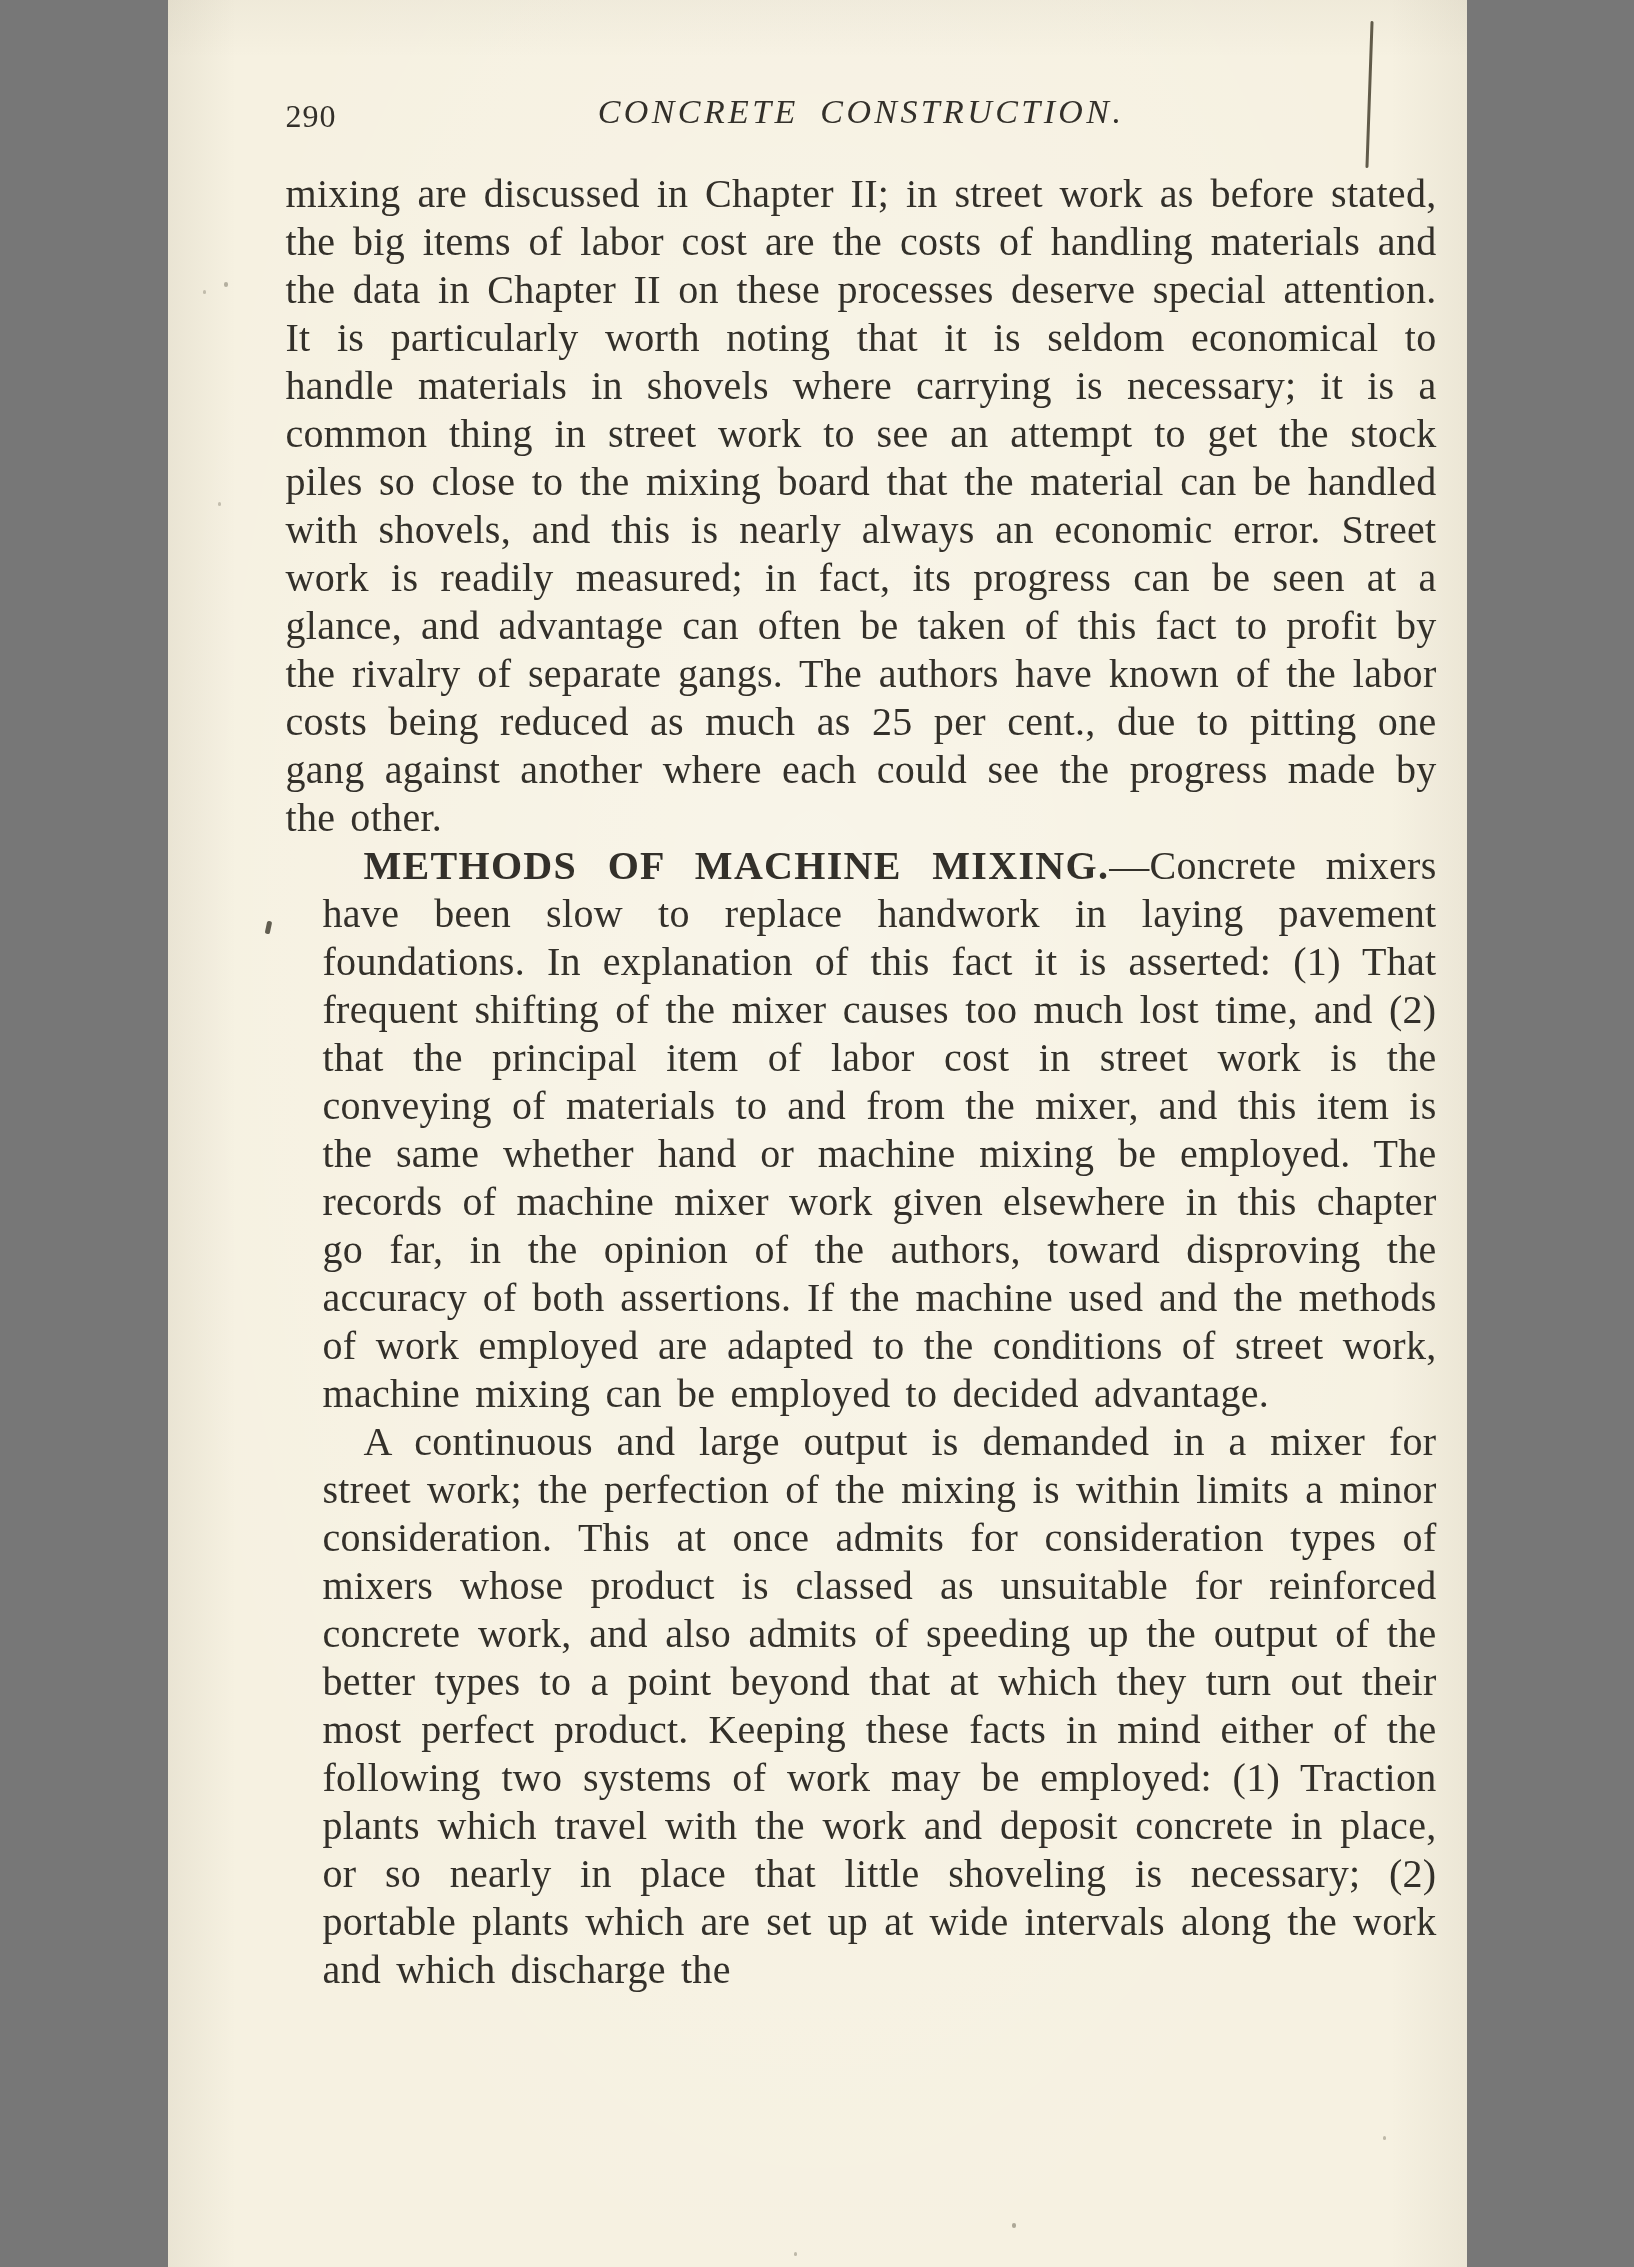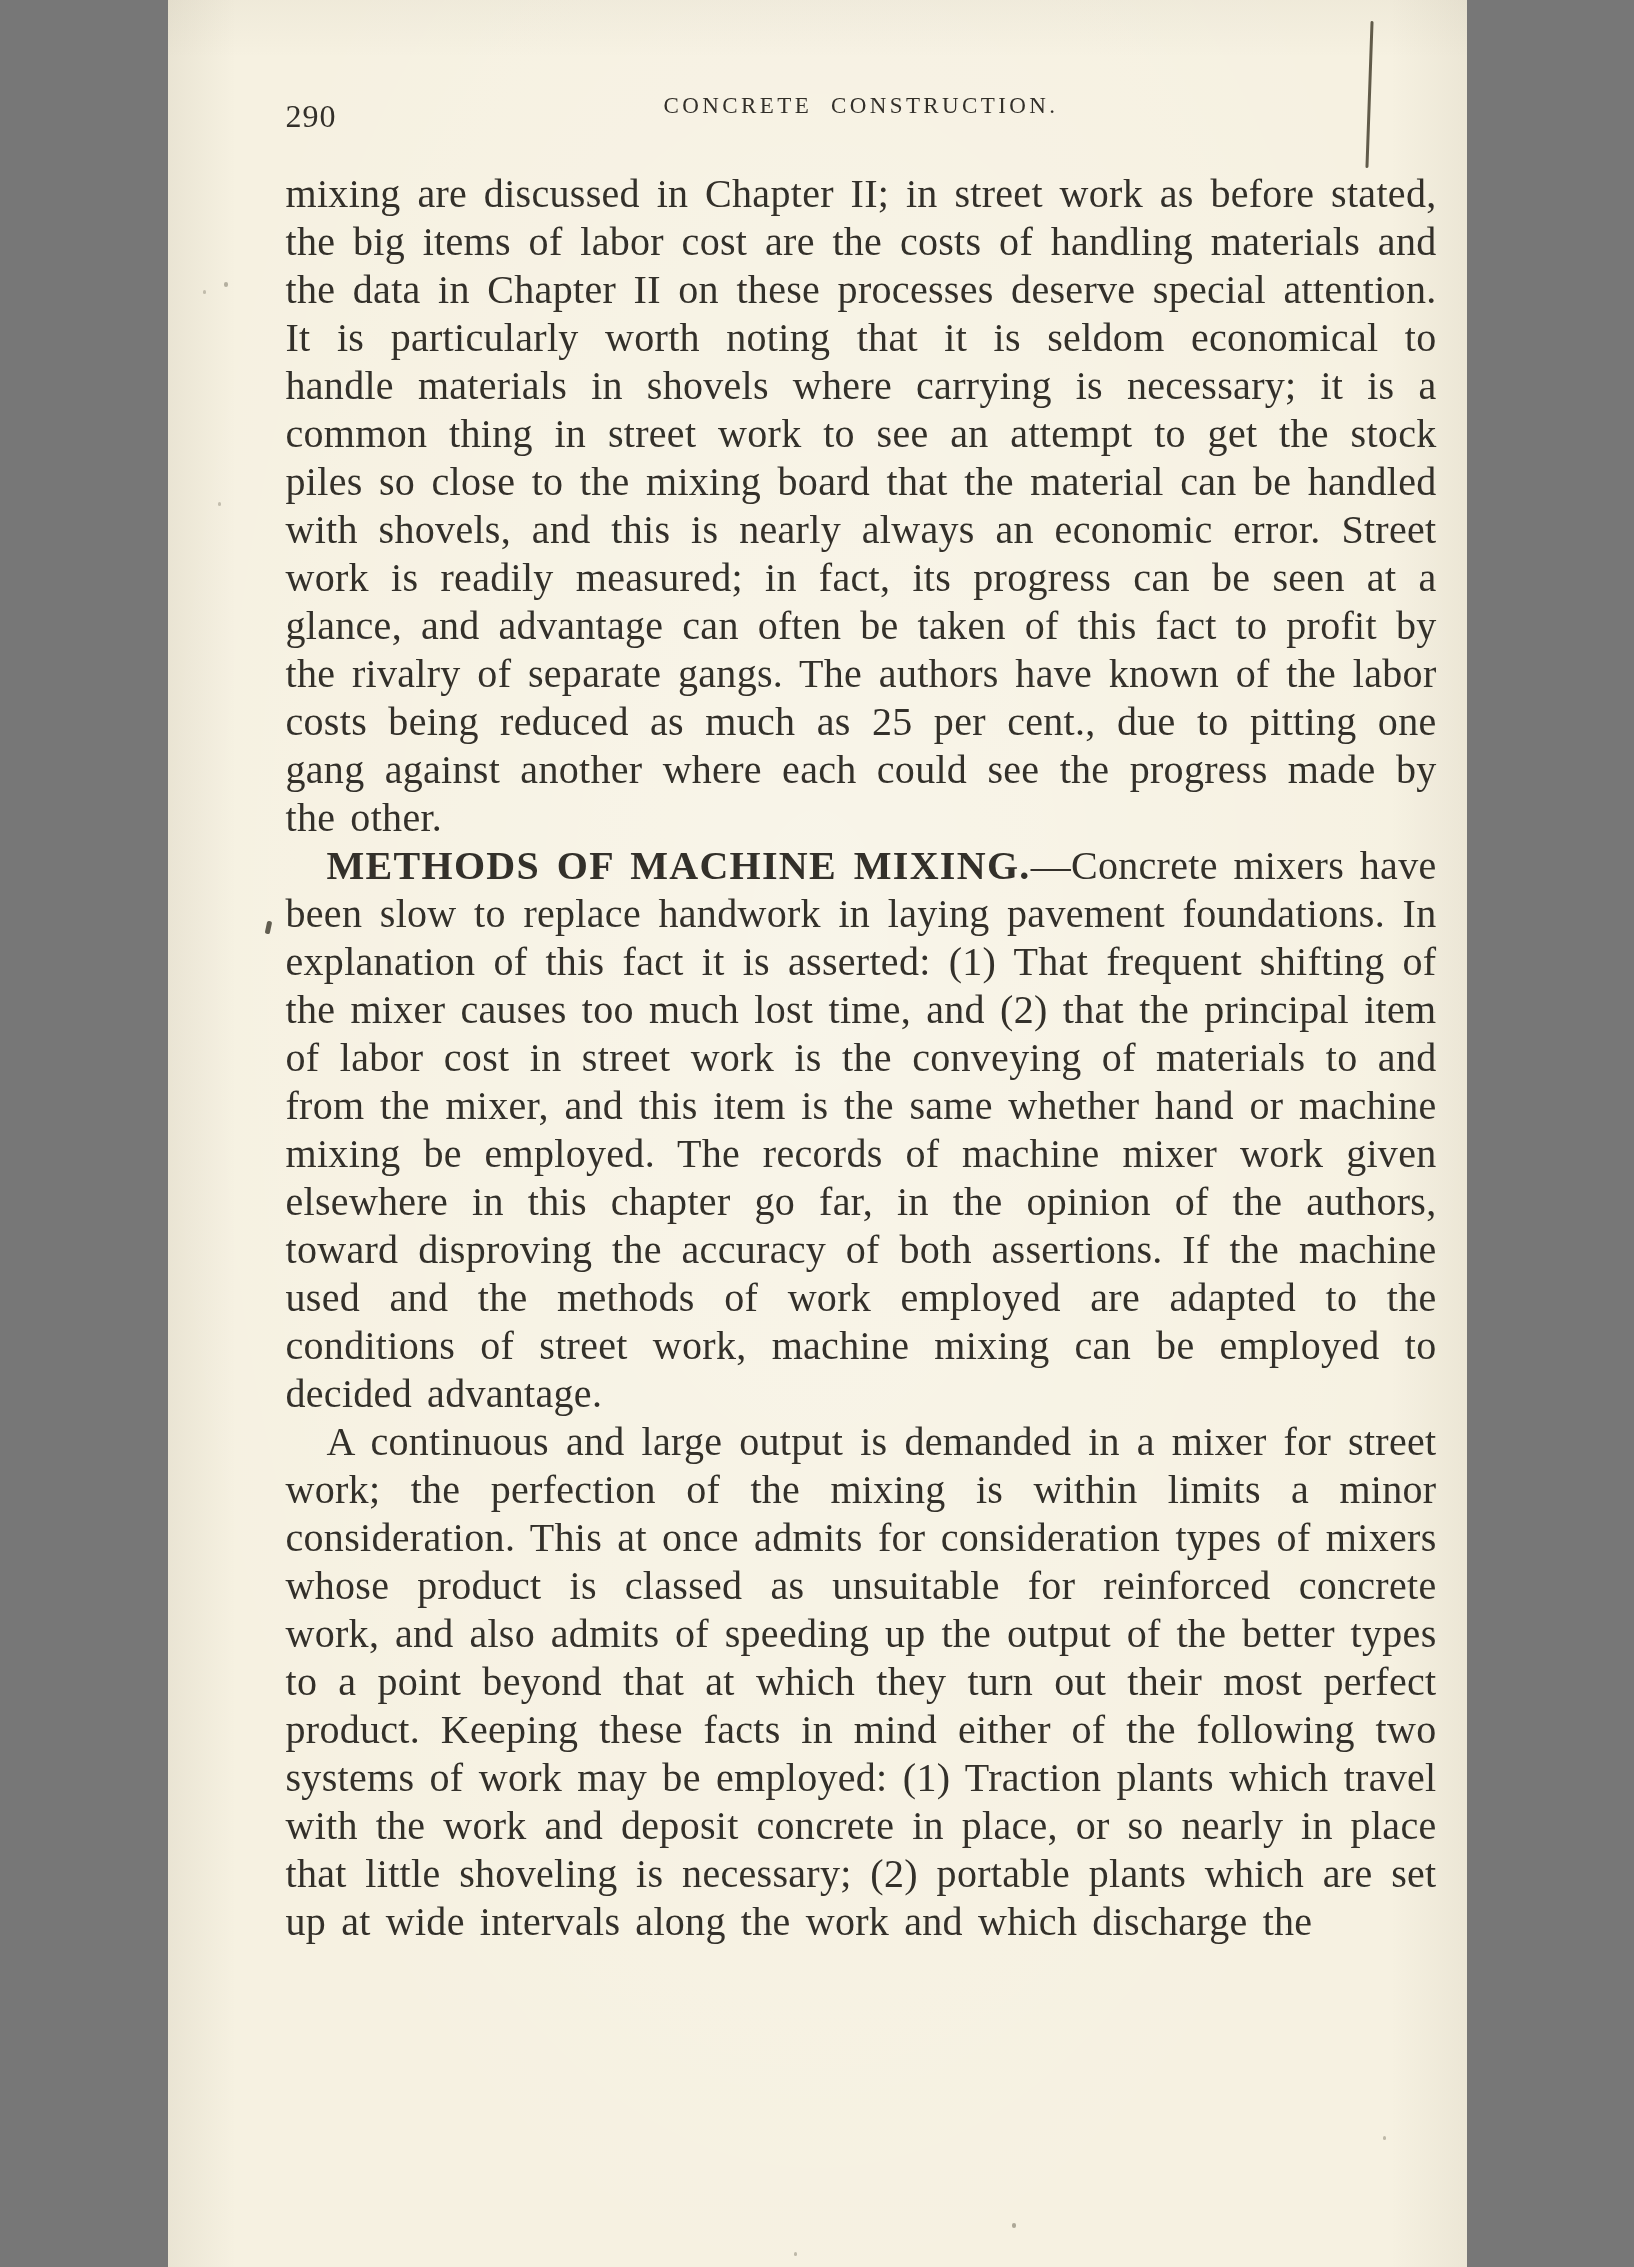--- a/index.html
+++ b/index.html
@@ -22,36 +22,37 @@
   .page-header {
     position:absolute;
     top:93px; left:118px; width:1151px;
     text-align:center;
   }
   .page-number {
     position:absolute; left:0; top:4.8px;
     font-size:32px; letter-spacing:1px;
   }
   .running-title {
-    font-size:23px;
+    font-style:italic;
+    font-size:34px;
     letter-spacing:3.4px;
     word-spacing:9.7px;
   }
   .text-block {
     position:absolute;
     top:170px; left:118px; width:1151px;
     font-size:40px;
     line-height:48px;
     text-align:justify;
     word-spacing:4.8px;
     letter-spacing:0.3px;
     hyphens:auto;
   }
   .para { margin:0; }
-  .para.indent { text-indent:41px; }
+  .para.indent { text-indent:41px;margin-left:37px; }
   .heading { font-weight:bold; letter-spacing:1.3px; }
 
   
   .artifact { position:absolute; pointer-events:none; }
   .blob-svg { left:1470px; top:0; width:164px; height:521px; }
   .pen-stroke {
     left:1200px; top:21px; width:2.9px; height:147px;
     background:#46412f; border-radius:1.9px;
     transform:rotate(2deg); opacity:.85;
   }

